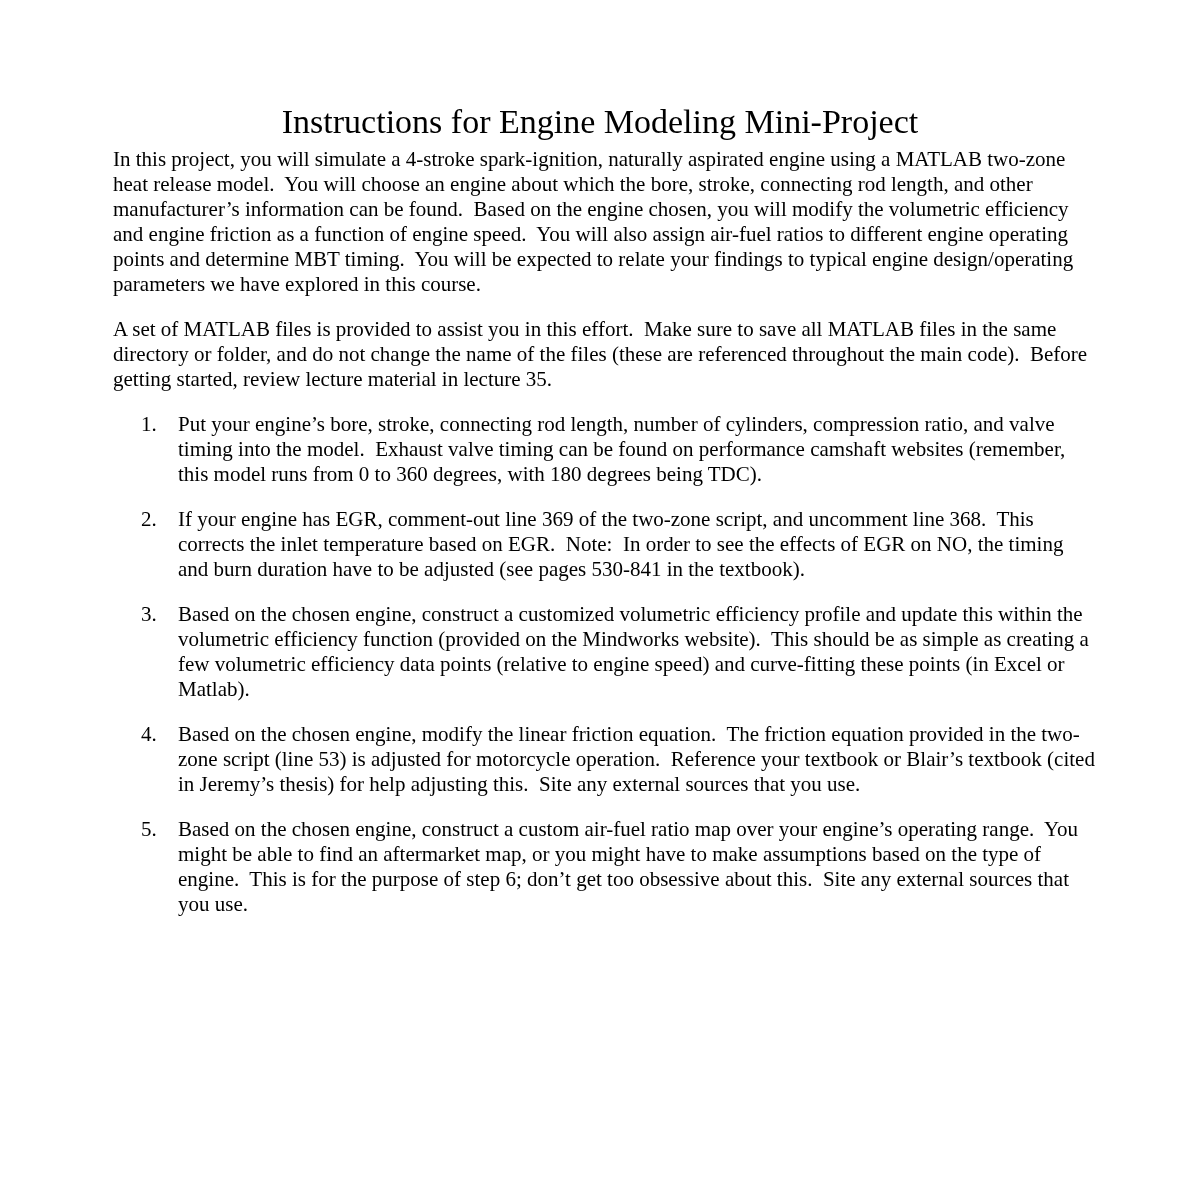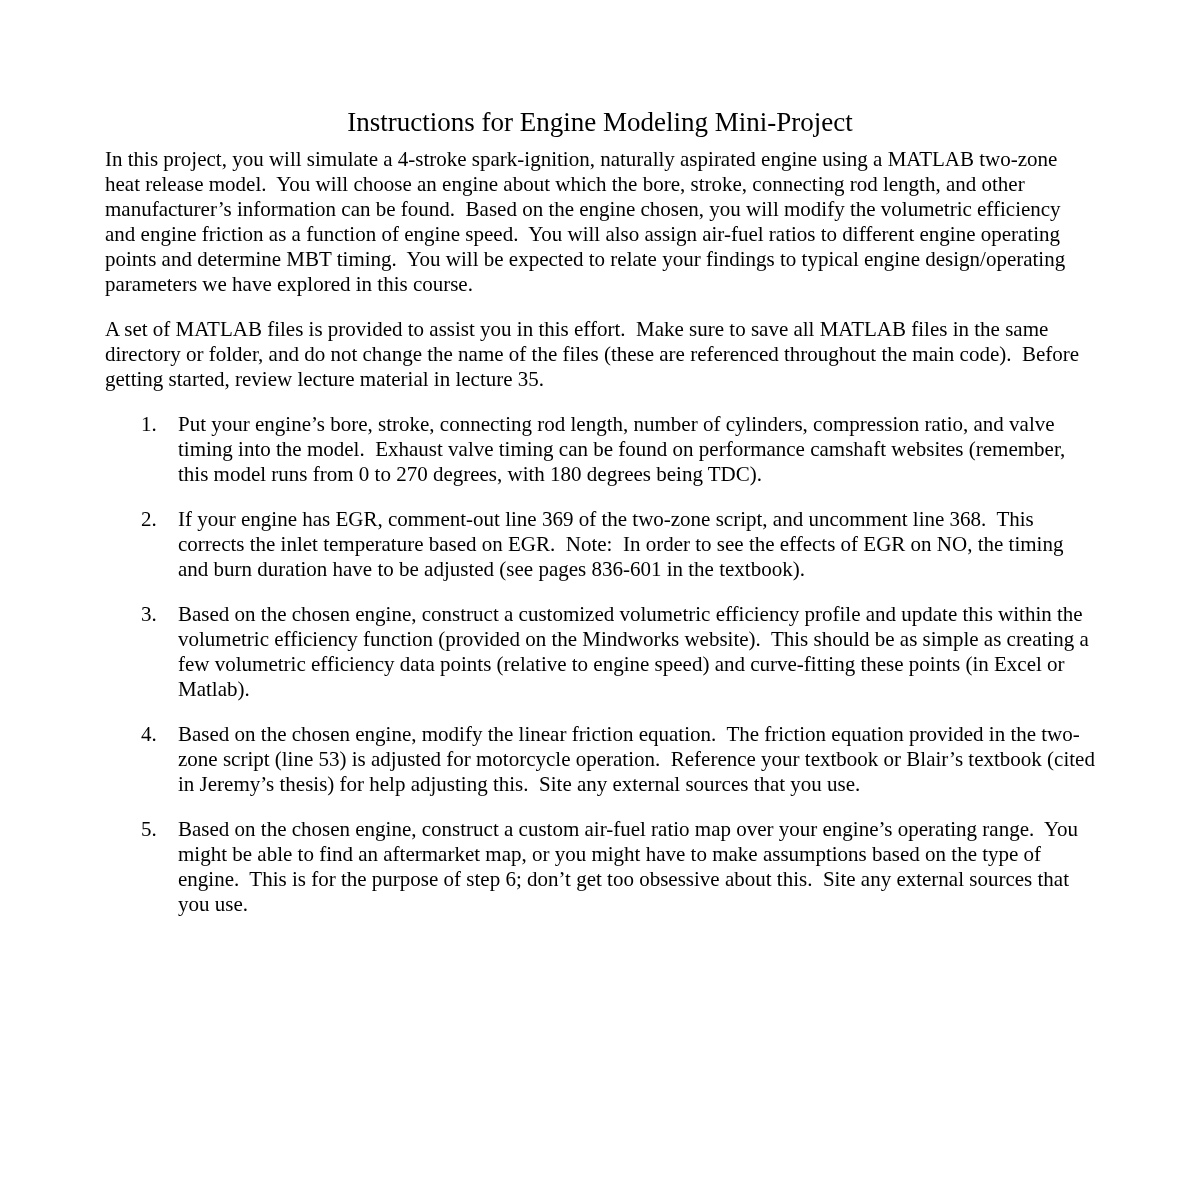--- a/index.html
+++ b/index.html
@@ -15,31 +15,31 @@
     color: #000000;
   }
   .page {
     box-sizing: border-box;
     width: 1200px;
     height: 1200px;
     padding: 104px 105px 0 105px;
     background: #ffffff;
   }
   .doc-title {
-    font-size: 27px;
+    font-size: 34px;
     font-weight: 400;
     line-height: 36px;
     text-align: center;
     margin: 0 0 7px 0;
     white-space: pre-wrap;
   }
   .para {
     font-size: 21px;
     line-height: 25px;
-    margin: 0 0 20px 0;
+    margin: 0 0 20px 8px;
     white-space: pre-wrap;
     text-align: left;
   }
   .olist {
     margin: 0;
     padding: 0;
     list-style: none;
   }
   .li {
     display: flex;
@@ -65,25 +65,25 @@
 
   <h1 class="doc-title">Instructions for Engine Modeling Mini-Project</h1>
 
   <p class="para">In this project, you will simulate a 4-stroke spark-ignition, naturally aspirated engine using a MATLAB two-zone heat release model.  You will choose an engine about which the bore, stroke, connecting rod length, and other manufacturer’s information can be found.  Based on the engine chosen, you will modify the volumetric efficiency and engine friction as a function of engine speed.  You will also assign air-fuel ratios to different engine operating points and determine MBT timing.  You will be expected to relate your findings to typical engine design/operating parameters we have explored in this course.</p>
 
   <p class="para">A set of MATLAB files is provided to assist you in this effort.  Make sure to save all MATLAB files in the same directory or folder, and do not change the name of the files (these are referenced throughout the main code).  Before getting started, review lecture material in lecture 35.</p>
 
   <ol class="olist">
     <li class="li">
       <span class="num">1.</span>
-      <span class="txt">Put your engine’s bore, stroke, connecting rod length, number of cylinders, compression ratio, and valve timing into the model.  Exhaust valve timing can be found on performance camshaft websites (remember, this model runs from 0 to 270 degrees, with 180 degrees being TDC).</span>
+      <span class="txt">Put your engine’s bore, stroke, connecting rod length, number of cylinders, compression ratio, and valve timing into the model.  Exhaust valve timing can be found on performance camshaft websites (remember, this model runs from 0 to 360 degrees, with 180 degrees being TDC).</span>
     </li>
     <li class="li">
       <span class="num">2.</span>
-      <span class="txt">If your engine has EGR, comment-out line 369 of the two-zone script, and uncomment line 368.  This corrects the inlet temperature based on EGR.  Note:  In order to see the effects of EGR on NO, the timing and burn duration have to be adjusted (see pages 836-601 in the textbook).</span>
+      <span class="txt">If your engine has EGR, comment-out line 369 of the two-zone script, and uncomment line 368.  This corrects the inlet temperature based on EGR.  Note:  In order to see the effects of EGR on NO, the timing and burn duration have to be adjusted (see pages 530-841 in the textbook).</span>
     </li>
     <li class="li">
       <span class="num">3.</span>
       <span class="txt">Based on the chosen engine, construct a customized volumetric efficiency profile and update this within the volumetric efficiency function (provided on the Mindworks website).  This should be as simple as creating a few volumetric efficiency data points (relative to engine speed) and curve-fitting these points (in Excel or Matlab).</span>
     </li>
     <li class="li">
       <span class="num">4.</span>
       <span class="txt">Based on the chosen engine, modify the linear friction equation.  The friction equation provided in the two-zone script (line 53) is adjusted for motorcycle operation.  Reference your textbook or Blair’s textbook (cited in Jeremy’s thesis) for help adjusting this.  Site any external sources that you use.</span>
     </li>
     <li class="li">

